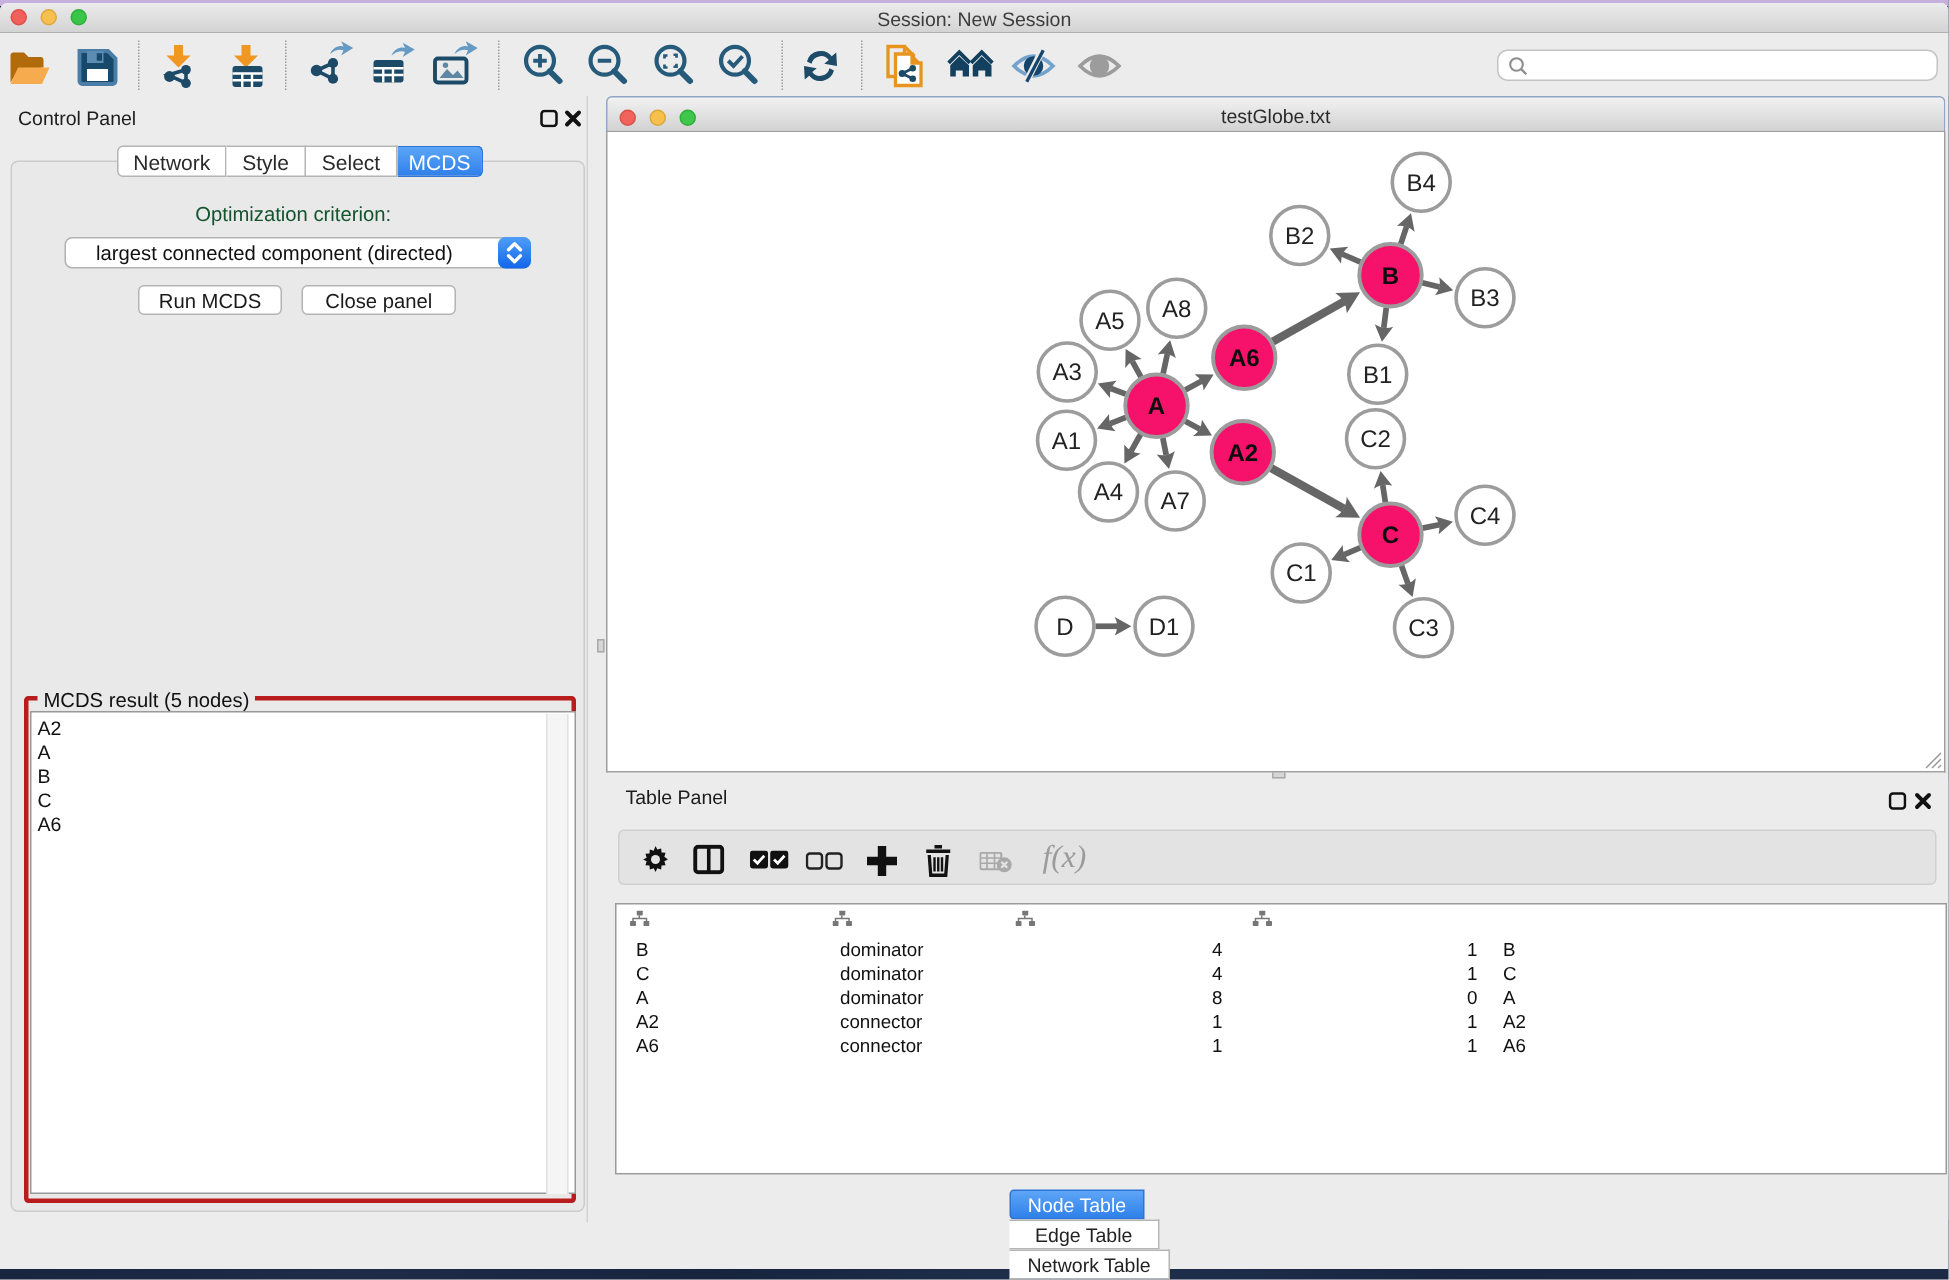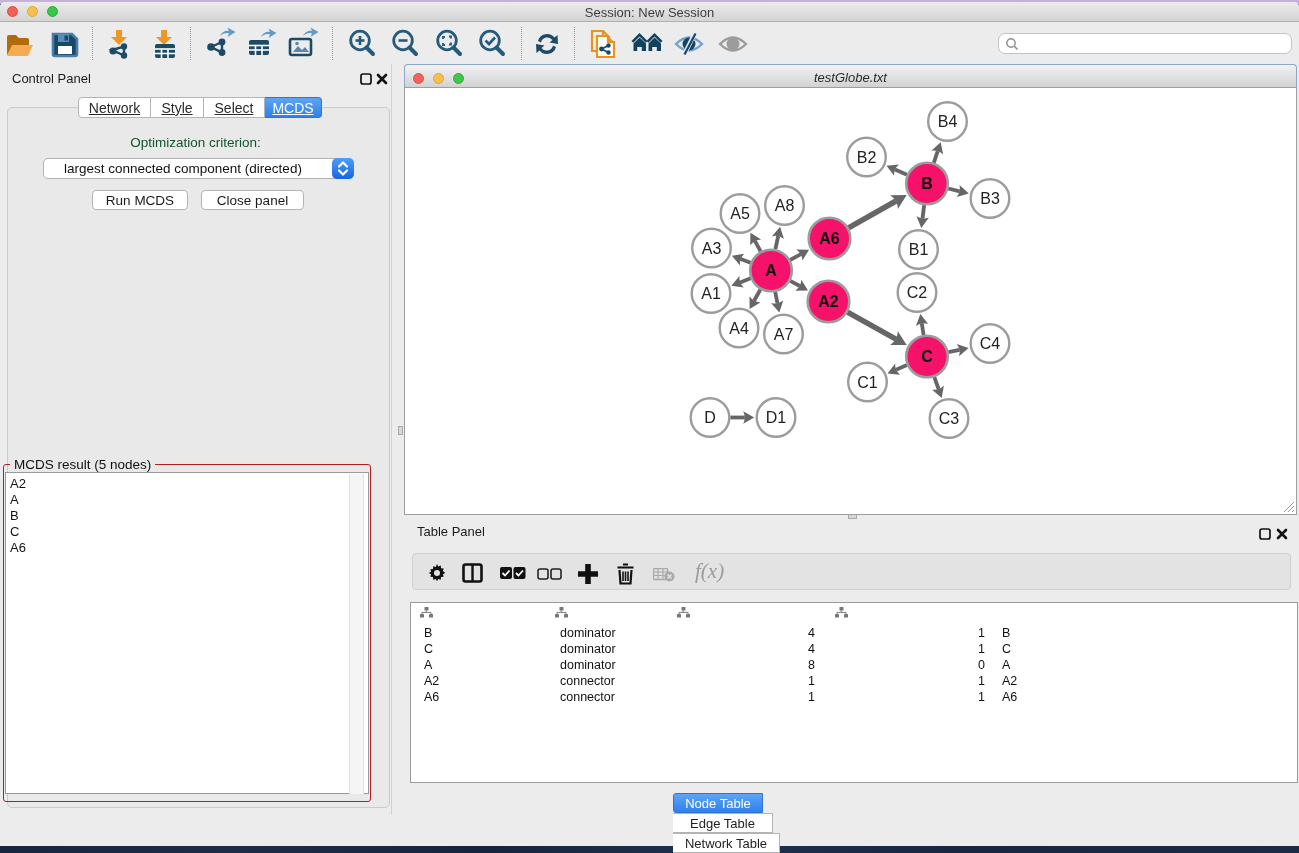--- a/index.html
+++ b/index.html
@@ -17,43 +17,43 @@
 
 #toolbar { position:absolute; left:0; top:20px; width:100%; height:42px; background:#ececec; }
 .tbsep { position:absolute; top:5px; height:33px; width:0; border-left:1px dotted #9a9a9a; }
 .tbi { position:absolute; top:5px; width:34px; height:34px; }
 #searchbox { position:absolute; left:998px; top:11px; width:294px; height:21px; background:#fff; border:1px solid #c3c3c3; border-radius:7px; }
 
 #cpanel { position:absolute; left:0; top:62px; width:392px; height:751px; background:#ececec; border-right:1px solid #d2d2d2; }
 #cpanel .hdr { position:absolute; left:12px; top:7px; font-size:13px; color:#1c1c1c; }
 
 .tabrow { position:absolute; display:flex; z-index:5; }
-.tab { height:21px; line-height:21px; font-size:14px; color:#2a2a2a; background:#fff; border:1px solid #b4b4b4; border-left:none; text-align:center;text-decoration:underline; }
+.tab { height:21px; line-height:21px; font-size:14px; color:#2a2a2a; background:#fff; border:1px solid #b4b4b4; border-left:none; text-align:center; }
 .tab.first { border-left:1px solid #b4b4b4; border-radius:4px 0 0 4px; }
 .tab.last { border-radius:0 4px 4px 0; }
 .tab.sel { background:linear-gradient(#5da5f7,#2f80ea); color:#fff; border-color:#2f74d4; }
 #tabpane { position:absolute; left:7px; top:43px; width:383px; height:701px; background:#e9e9e9; border:1px solid #cbcbcb; border-radius:5px; }
 #optlabel { position:absolute; left:0; width:100%; top:71px; text-align:center; font-size:13.5px; color:#14532d; }
 #combo { position:absolute; left:43px; top:94px; width:311px; height:21px; background:#fff; border:1px solid #b2b2b2; border-radius:5px; font-size:13.5px; color:#111; line-height:20px; padding-left:20px; }
 #combo .step { position:absolute; right:-1px; top:-1px; width:22px; height:21px; border-radius:5px; background:linear-gradient(#4f9ef8,#1266ea); }
 .btn { position:absolute; height:20px; background:#fff; border:1px solid #b4b4b4; border-radius:4px; font-size:13.5px; color:#1a1a1a; text-align:center; line-height:19px; }
 
-#grpbox { position:absolute; left:3px; top:400px; width:368px; height:338px; border:1px solid #b91c1c; border-radius:3px; }
+#grpbox { position:absolute; left:16px; top:400px; width:368px; height:338px; border:3px solid #b91c1c; border-radius:3px; }
 #grplabel { position:absolute; left:6px; top:-8px; background:#e9e9e9; padding:0 4px; font-size:13.5px; color:#111; }
 #mcdslist { position:absolute; left:1px; top:7px; width:364px; height:322px; background:#fff; border:1px solid #999; }
 #mcdslist .sb { position:absolute; right:4px; top:1px; width:15px; height:320px; background:#f5f5f5; border-left:1px solid #e2e2e2; border-right:1px solid #e2e2e2; }
 #mcdslist .it { padding-left:4px; font-size:13px; color:#111; height:16px; line-height:16px; }
 
 #statusbar { position:absolute; left:0; top:813px; width:100%; height:31px; z-index:6; background:#ececec; border-top:1px solid #c9c9c9; }
 #listbtn { position:absolute; left:9px; top:9px; width:28px; height:21px; background:#fdfdfd; border:1px solid #a8a8a8; border-radius:2px; }
 #membtn { position:absolute; right:10px; top:9px; width:74px; height:21px; background:#fdfdfd; border:1px solid #b4b4b4; border-radius:3px; font-size:12px; color:#1a1a1a; line-height:19px; text-align:center; }
 #membtn .dot { display:inline-block; width:10px; height:10px; border-radius:50%; background:#1fa41f; border:1px solid #178a17; vertical-align:-1px; margin-right:4px; }
 
 #netwin { position:absolute; left:404px; top:62px; width:893px; height:451px; }
-#nettitle { position:absolute; left:0; top:0; width:100%; height:24px; background:linear-gradient(#f2f2f2,#d2d2d2); border:1px solid #8fa6c8; border-bottom:1px solid #9e9e9e; border-radius:4px 4px 0 0;font-style:italic; }
+#nettitle { position:absolute; left:0; top:0; width:100%; height:24px; background:linear-gradient(#f2f2f2,#d2d2d2); border:1px solid #8fa6c8; border-bottom:1px solid #9e9e9e; border-radius:4px 4px 0 0; }
 #nettitle .title { position:absolute; left:0; right:0; top:0; height:24px; line-height:25px; text-align:center; font-size:13px; color:#2a2a2a; }
 .tls { position:absolute; top:8px; width:11px; height:11px; border-radius:50%; }
 #netcanvas { position:absolute; left:0; top:24px; width:893px; height:427px; background:#fff; border:1px solid #9e9e9e; border-top:none; }
 
 #tpanel { position:absolute; left:404px; top:518px; width:895px; height:293px; background:#ececec; }
 #tpanel .hdr { position:absolute; left:13px; top:4px; font-size:13px; color:#1c1c1c; }
 #ttoolbar { position:absolute; left:8px; top:33px; width:879px; height:37px; background:#e3e3e3; border:1px solid #d0d0d0; border-radius:4px; }
 #ttable { position:absolute; left:6px; top:82px; width:888px; height:181px; background:#fff; border:1px solid #9a9a9a; }
 #thead { position:absolute; left:0; top:0; height:19px; background:#fbfbfb; border-bottom:1px solid #cfcfcf; }
 .thcell { position:absolute; top:0; height:19px; border-right:1px solid #d4d4d4; font-size:12.5px; color:#1c1c1c; text-align:center; line-height:19px; }

